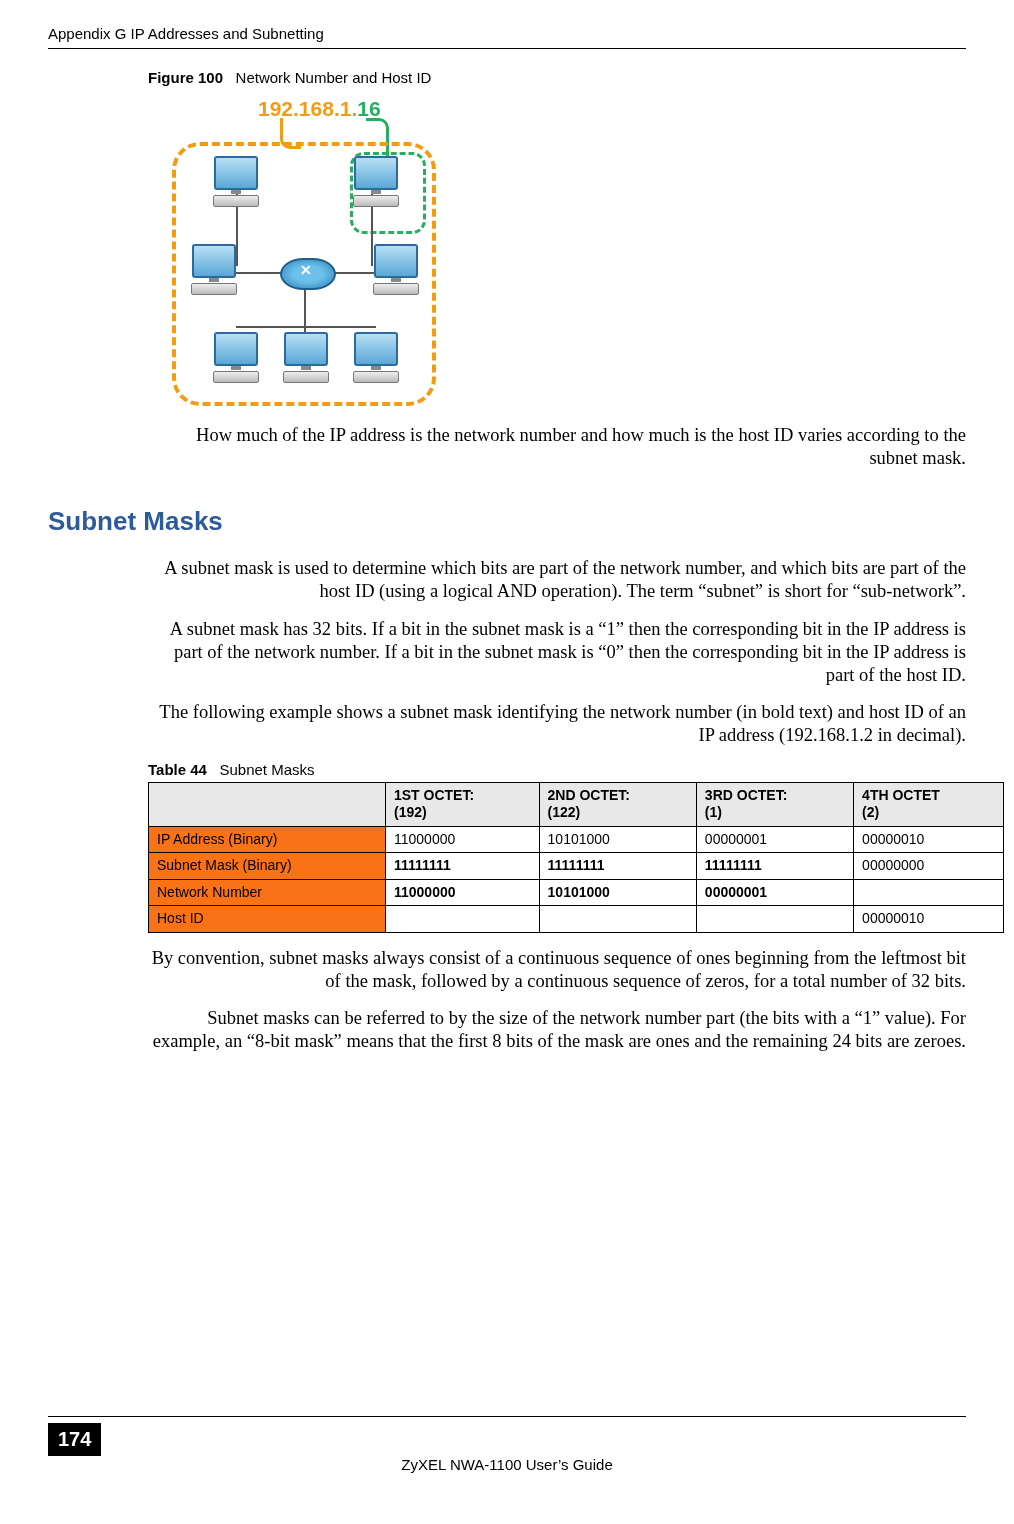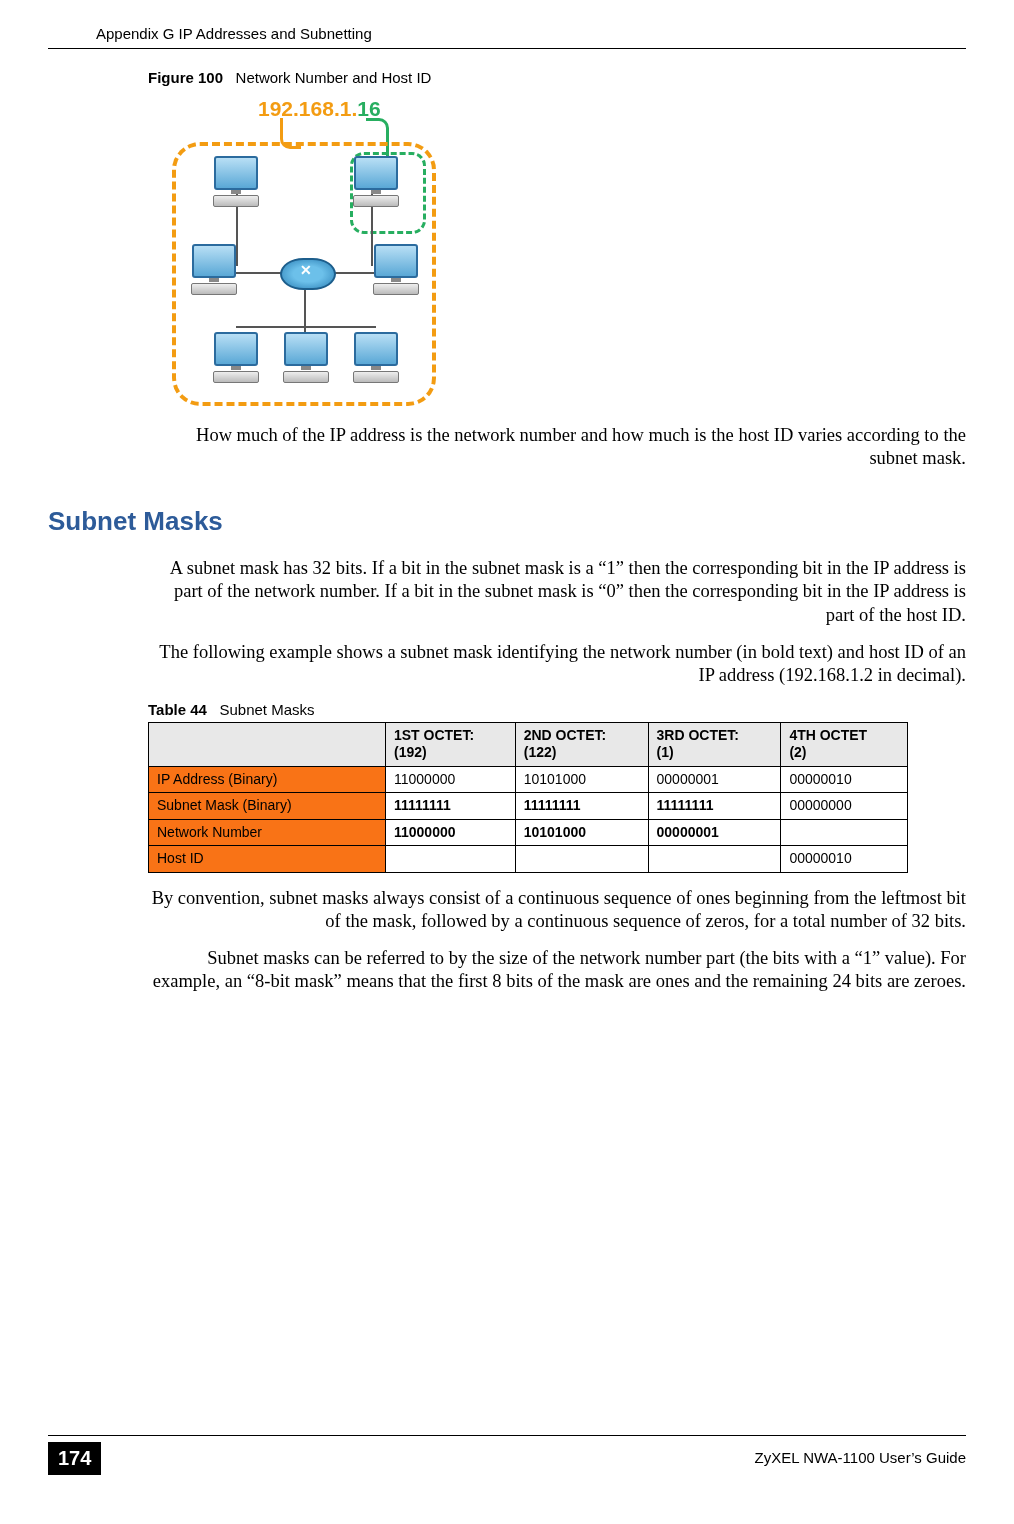--- a/index.html
+++ b/index.html
@@ -15,21 +15,20 @@
   .page {
     padding: 25px 48px 30px 48px;
     position: relative;
     min-height: 1440px;
   }
   .running-header {
     font-family: Arial, Helvetica, sans-serif;
     font-size: 15px;
     color: #000;
     padding-bottom: 4px;
-    margin-left: 48px;
   }
   .hr-top {
     border: none;
     border-top: 1px solid #000;
     margin: 0 0 20px 0;
   }
   .content-narrow {
     margin-left: 100px;
     margin-right: 0;
   }
@@ -153,21 +152,21 @@
   .tbl-caption {
     font-family: Arial, Helvetica, sans-serif;
     font-size: 15px;
     margin: 8px 0 2px 0;
   }
   .tbl-caption .bold { font-weight: bold; }
   table.subnet {
     border-collapse: collapse;
     font-family: Arial, Helvetica, sans-serif;
     font-size: 14px;
-    width: 760px;
+    width: 856px;
     margin-bottom: 14px;
   }
   table.subnet th, table.subnet td {
     border: 1px solid #000;
     padding: 4px 8px;
     text-align: left;
     vertical-align: top;
   }
   table.subnet th {
     background: #e8e8e8;
@@ -186,20 +185,21 @@
   }
   .hr-bottom {
     border: none;
     border-top: 1px solid #000;
     margin: 0 0 6px 0;
   }
   .footer-row {
     display: flex;
     align-items: center;
     font-family: Arial, Helvetica, sans-serif;
+    flex-direction: column;
   }
   .page-num-box {
     background: #000;
     color: #fff;
     font-weight: bold;
     font-size: 20px;
     padding: 4px 10px;
     margin-right: auto;
   }
   .guide-name {
@@ -273,20 +273,21 @@
             <div class="stand"></div>
             <div class="cpu"></div>
           </div>
       </div>
     </div>
 
     <p class="body">How much of the IP address is the network number and how much is the host ID varies according to the subnet mask.</p>
 
     <h2 class="section">Subnet Masks</h2>
 
+    <p class="body">A subnet mask is used to determine which bits are part of the network number, and which bits are part of the host ID (using a logical AND operation). The term “subnet” is short for “sub-network”.</p>
     <p class="body">A subnet mask has 32 bits. If a bit in the subnet mask is a “1” then the corresponding bit in the IP address is part of the network number. If a bit in the subnet mask is “0” then the corresponding bit in the IP address is part of the host ID.</p>
     <p class="body">The following example shows a subnet mask identifying the network number (in bold text) and host ID of an IP address (192.168.1.2 in decimal).</p>
 
     <div class="tbl-caption">
       <span class="bold">Table 44</span>&nbsp;&nbsp;
       <span>Subnet Masks</span>
     </div>
 
     <table class="subnet">
       <tbody>

